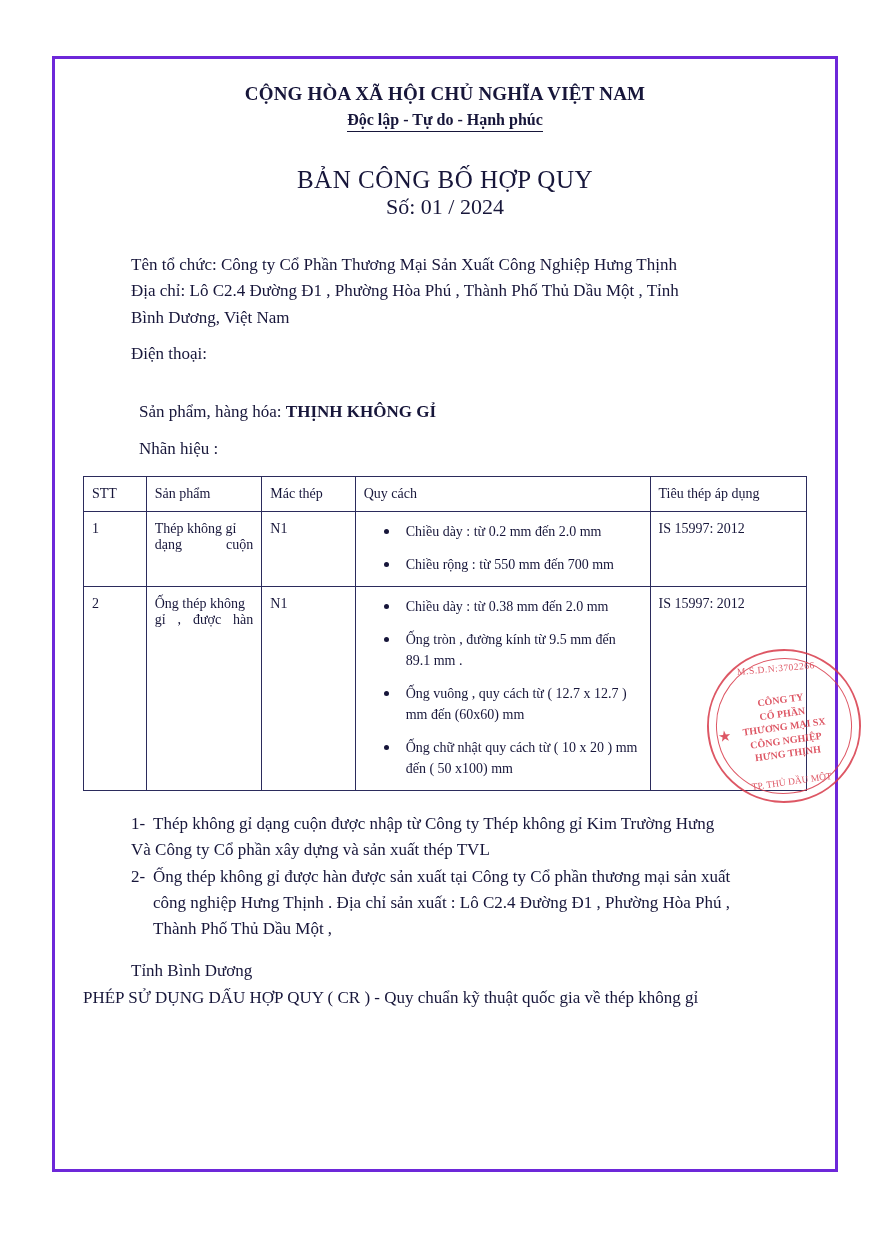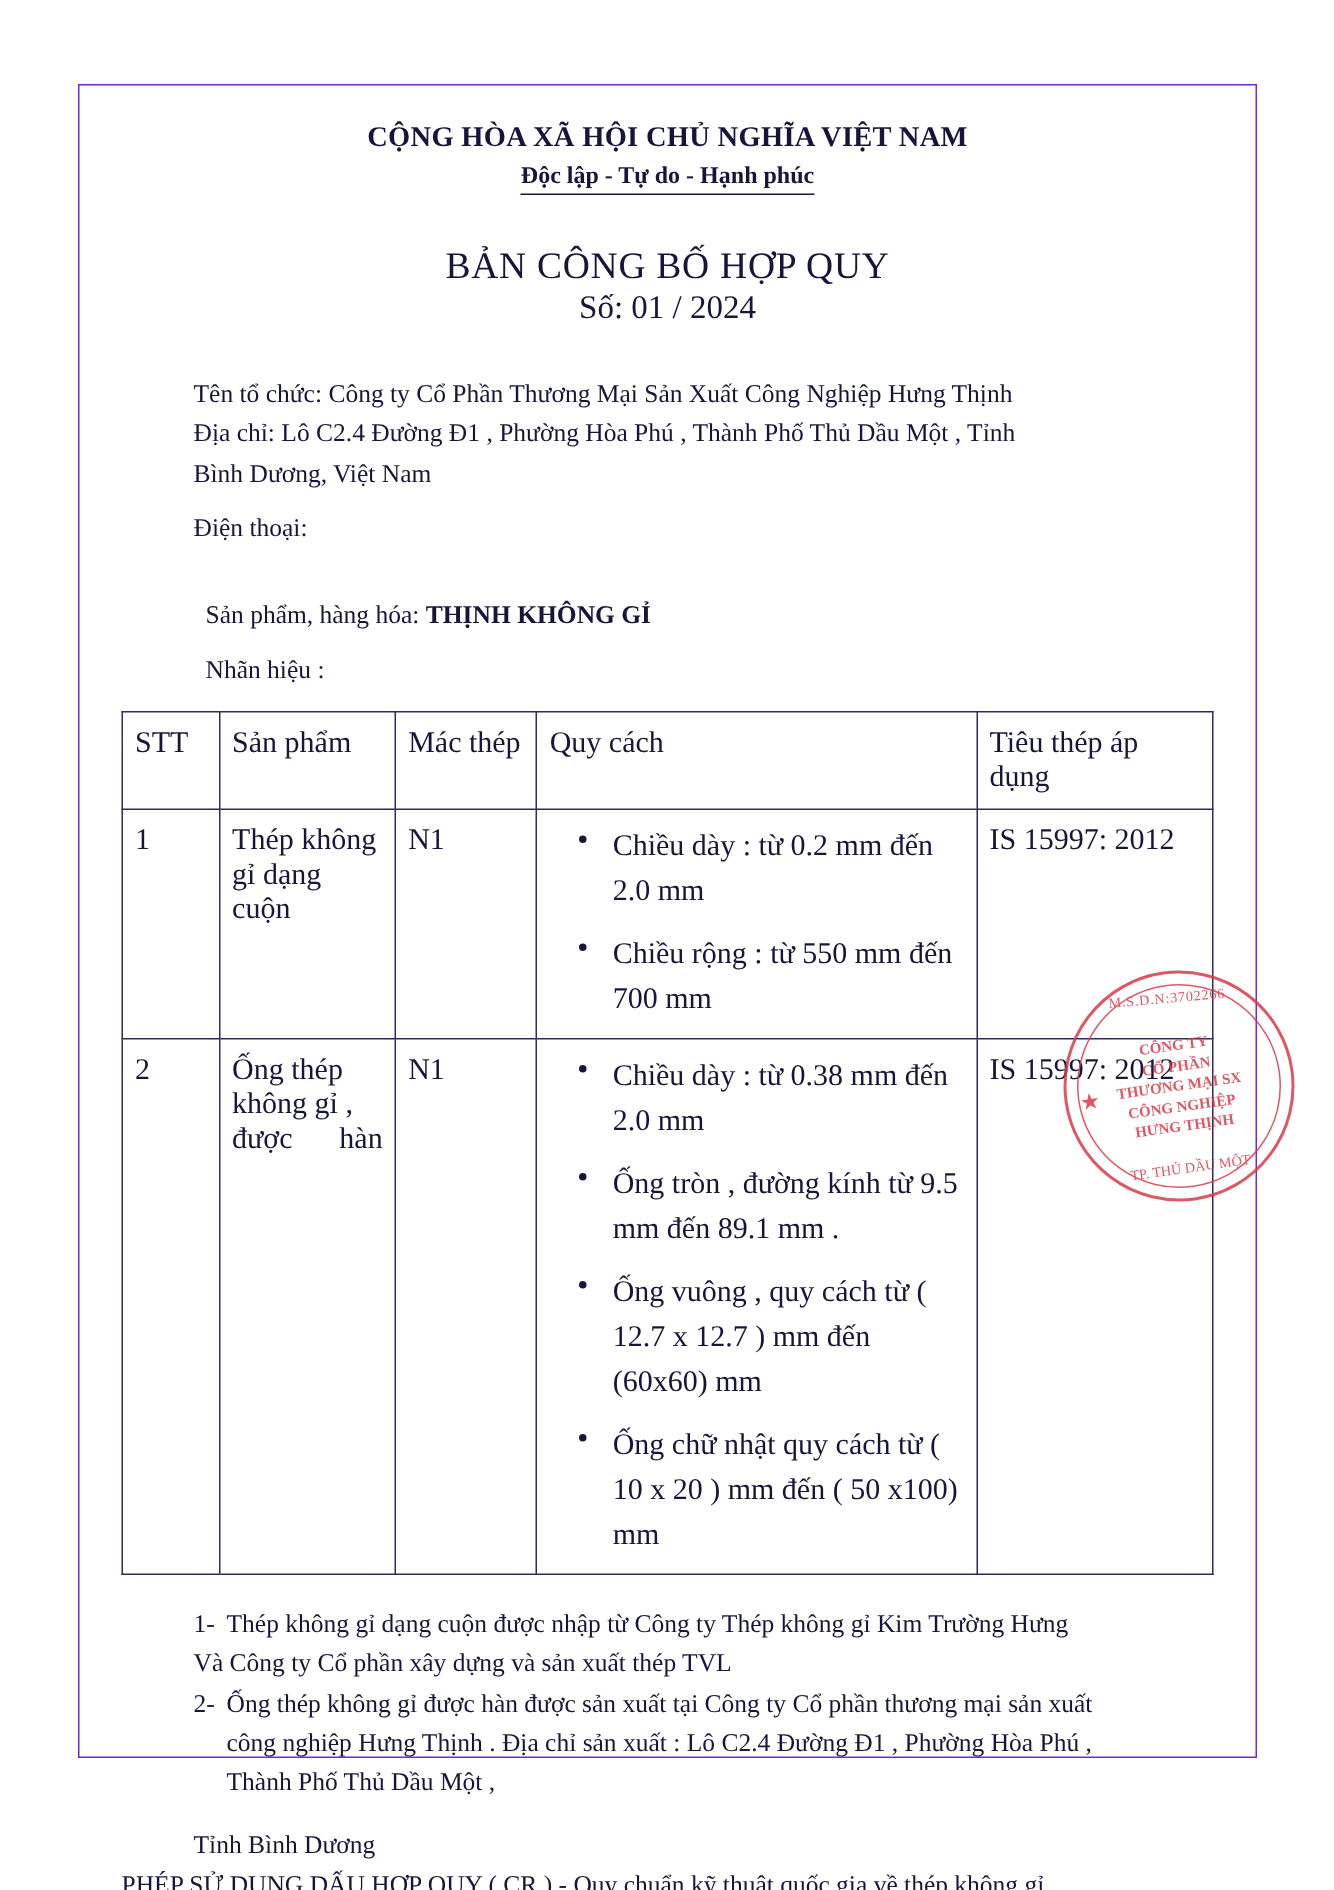--- a/index.html
+++ b/index.html
@@ -14,21 +14,21 @@
     font-family: "Liberation Serif", serif;
     color: #17163a;
     overflow: hidden;
   }
   .page {
     position: absolute;
     left: 52px;
     top: 56px;
     width: 786px;
     height: 1116px;
-    border: 1px solid #6d28d9;
+    border: 3px solid #6d28d9;
     box-sizing: border-box;
     background: #fff;
   }
   .inner {
     padding: 18px 28px 0 28px;
     position: relative;
     height: 100%;
     box-sizing: border-box;
   }
   .center { text-align: center; }
@@ -62,21 +62,21 @@
   .line-indent-2 { padding-left: 56px; }
   .line-indent-3 { padding-left: 66px; }
   .gap-s { margin-top: 10px; }
   .gap-m { margin-top: 16px; }
   .bold { font-weight: bold; }
 
   table.spec {
     width: 100%;
     border-collapse: collapse;
     margin-top: 14px;
-    font-size: 20px;
+    font-size: 14px;
   }
   table.spec th, table.spec td {
     border: 1px solid #2b2b5c;
     vertical-align: top;
     padding: 9px 8px;
     font-weight: normal;
     text-align: left;
   }
   table.spec th { text-align: left; }
   .col-stt { width: 52px; text-align: center; }

